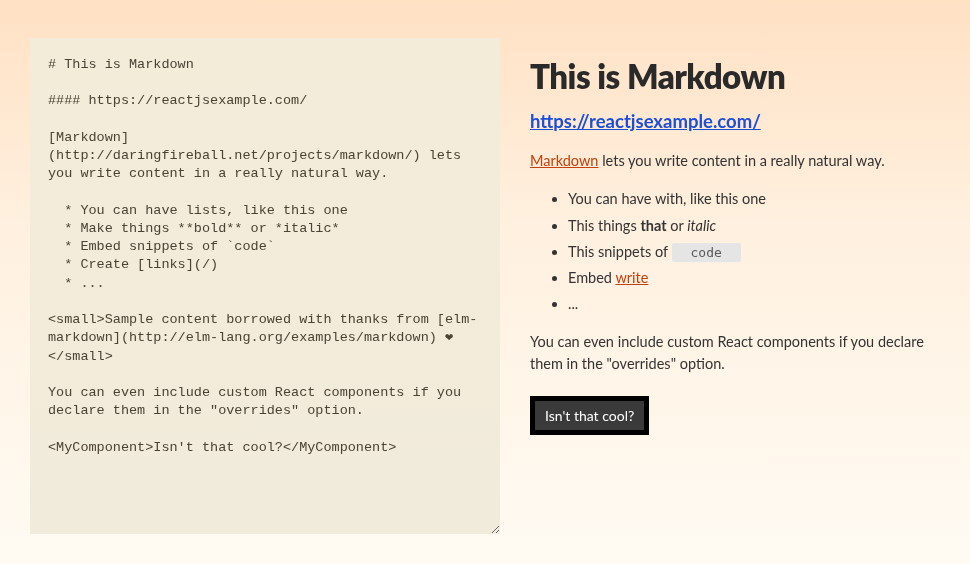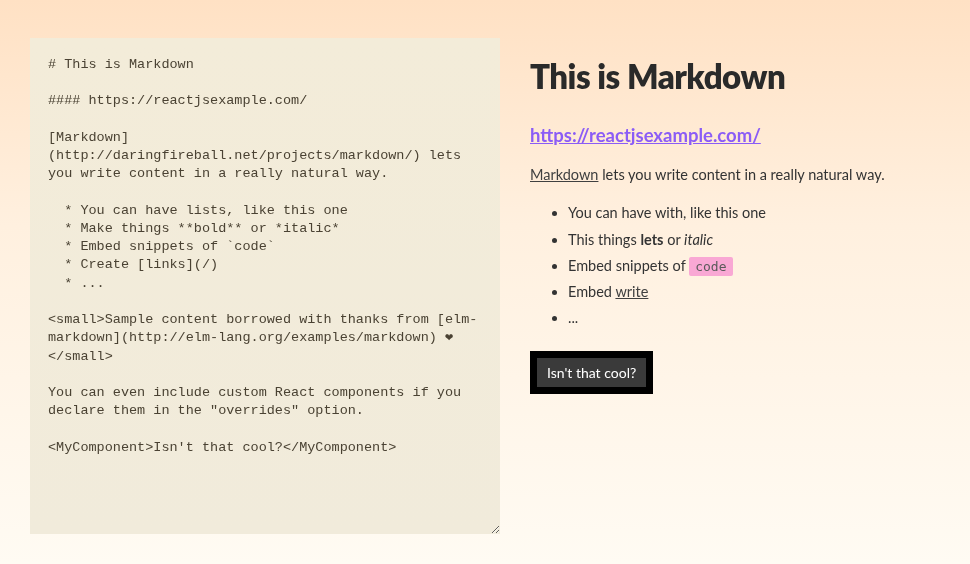--- a/index.html
+++ b/index.html
@@ -33,75 +33,75 @@
     word-wrap: break-word;
   }
   .preview {
     flex: 1;
     padding: 4px 8px 0 0;
     color: #333;
   }
   .preview h1 {
     font-size: 33px;
     font-weight: 800;
-    margin: 14px 0 28px 0;
+    margin: 14px 0 14px 0;
     color: #2a2a2a;
     letter-spacing: -0.5px;
   }
   .preview h4 {
     font-size: 18.5px;
     font-weight: 700;
     margin: 0 0 18px 0;
   }
   .preview h4 a {
-    color: #8b5cf6;
+    color: #1d4ed8;
     text-decoration: underline;
   }
   .preview p {
     font-size: 14.5px;
     margin: 14px 0;
     line-height: 1.55;
     color: #333;
   }
   .preview a {
-    color: #404040;
+    color: #c2410c;
   }
   .preview ul {
     margin: 14px 0;
     padding-left: 38px;
   }
   .preview li {
     font-size: 14.5px;
     line-height: 1.8;
     color: #333;
   }
   .preview li strong { font-weight: 700; }
   .preview li em { font-style: italic; }
   .preview code {
-    background: #f9a8d4;
-    padding: 2px 6px;
+    background: #e5e5e5;
+    padding: 2px 19px;
     border-radius: 2px;
     font-family: 'Consolas', 'Menlo', monospace;
     font-size: 13px;
     color: #5a5a5a;
   }
   .preview small {
     font-size: 12.5px;
     color: #555;
     display: block;
     margin: 16px 0;
   }
   .preview .heart {
     font-size: 12px;
   }
   .component-btn {
     display: inline-block;
     background: #3a3a3a;
     color: #fff;
-    border: 7px solid #000000;
+    border: 5px solid #000000;
     padding: 6px 10px;
     font-size: 14px;
     margin-top: 6px;
   }
 </style>
 </head>
 <body>
 
 <div class="container">
 
@@ -131,29 +131,30 @@
       <a href="#">https://reactjsexample.com/</a>
     </h4>
 
     <p>
       <a href="#">Markdown</a><span> lets you write content in a really natural way.</span>
     </p>
 
     <ul>
       <li>You can have with, like this one</li>
       <li>
-        <span>This things </span><strong>lets</strong><span> or </span><em>italic</em>
+        <span>This things </span><strong>that</strong><span> or </span><em>italic</em>
       </li>
       <li>
-        <span>Embed snippets of </span><code>code</code>
+        <span>This snippets of </span><code>code</code>
       </li>
       <li>
         <span>Embed </span><a href="#">write</a>
       </li>
       <li>...</li>
     </ul>
 
 
+    <p>You can even include custom React components if you declare them in the "overrides" option.</p>
 
     <div class="component-btn">Isn't that cool?</div>
 
   </div>
 </div>
 
 </body></html>

